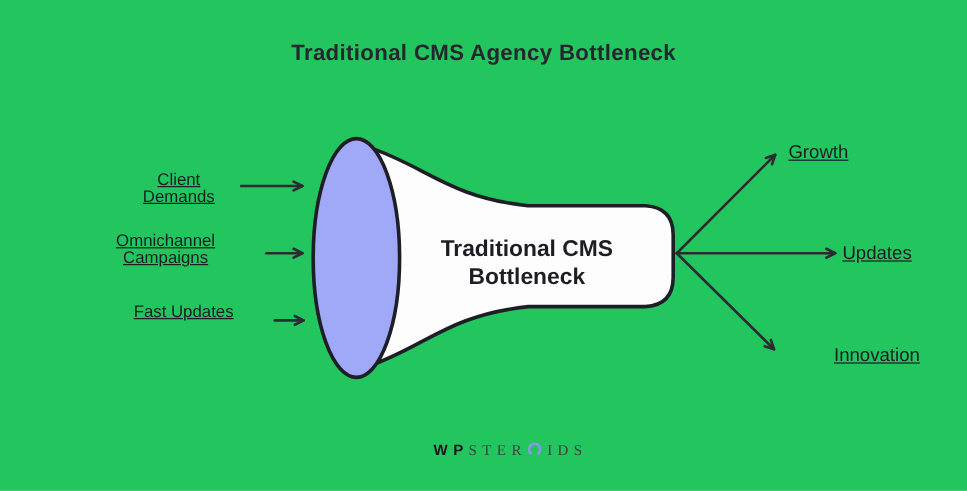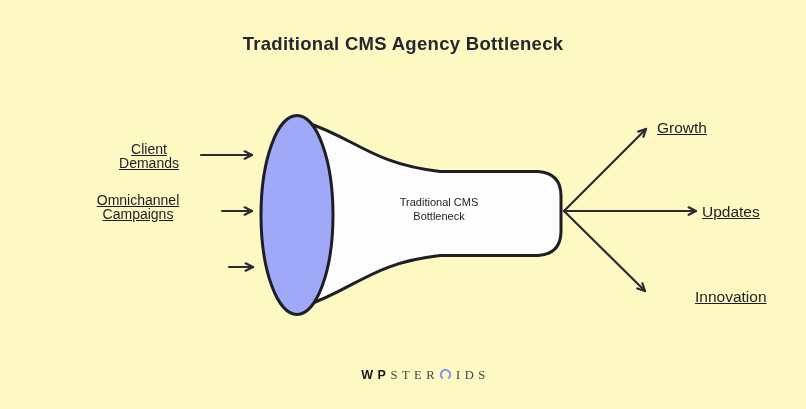--- a/index.html
+++ b/index.html
@@ -6,21 +6,21 @@
   html, body { width: 806px; height: 409px; }
   body {
     font-family: "Liberation Sans", sans-serif;
     background: #fbfbfb;
     overflow: hidden;
   }
   .stage {
     position: relative;
     width: 806px;
     height: 409px;
-    background: #fef9c3;
+    background: #22c55e;
   }
   .title {
     position: absolute;
     top: 33px; left: 0; right: 0;
     text-align: center;
     font-size: 18.5px;
     font-weight: 700;
     letter-spacing: 0.3px;
     color: #26262e;
   }
@@ -50,22 +50,22 @@
     line-height: 1.1;
   }
   .out-1 { left: 657px; top: 119px; }
   .out-2 { left: 702px; top: 203px; }
   .out-3 { left: 655px; top: 288px; margin-left: 40px; }
   .funnel-label {
     position: absolute;
     left: 354px; top: 196px;
     width: 170px;
     text-align: center;
-    font-size: 11px;
-    font-weight: 400;
+    font-size: 19px;
+    font-weight: 700;
     line-height: 1.26;
     color: #1d1d24;
     white-space: pre-line;
   }
   .logo {
     position: absolute;
     top: 367px; left: 0; right: 0;
     display: flex;
     justify-content: center;
     align-items: center;
@@ -114,20 +114,21 @@
 
     <line x1="564" y1="211" x2="646" y2="129" stroke="#2b2b33" stroke-width="2.2" stroke-linecap="round" marker-end="url(#arrowhead)"></line>
     <line x1="564" y1="211" x2="696" y2="211" stroke="#2b2b33" stroke-width="2.2" stroke-linecap="round" marker-end="url(#arrowhead)"></line>
     <line x1="564" y1="211" x2="645" y2="291" stroke="#2b2b33" stroke-width="2.2" stroke-linecap="round" marker-end="url(#arrowhead)"></line>
   </svg>
 
   <div class="lbl lbl-input in-1">Client
 Demands</div>
   <div class="lbl lbl-input in-2">Omnichannel
 Campaigns</div>
+  <div class="lbl lbl-input in-3">Fast Updates</div>
 
   <div class="funnel-label">Traditional CMS
 Bottleneck</div>
 
   <div class="lbl lbl-output out-1">Growth</div>
   <div class="lbl lbl-output out-2">Updates</div>
   <div class="lbl lbl-output out-3">Innovation</div>
 
   <div class="logo">
     <span class="seg-bold">WP</span>

